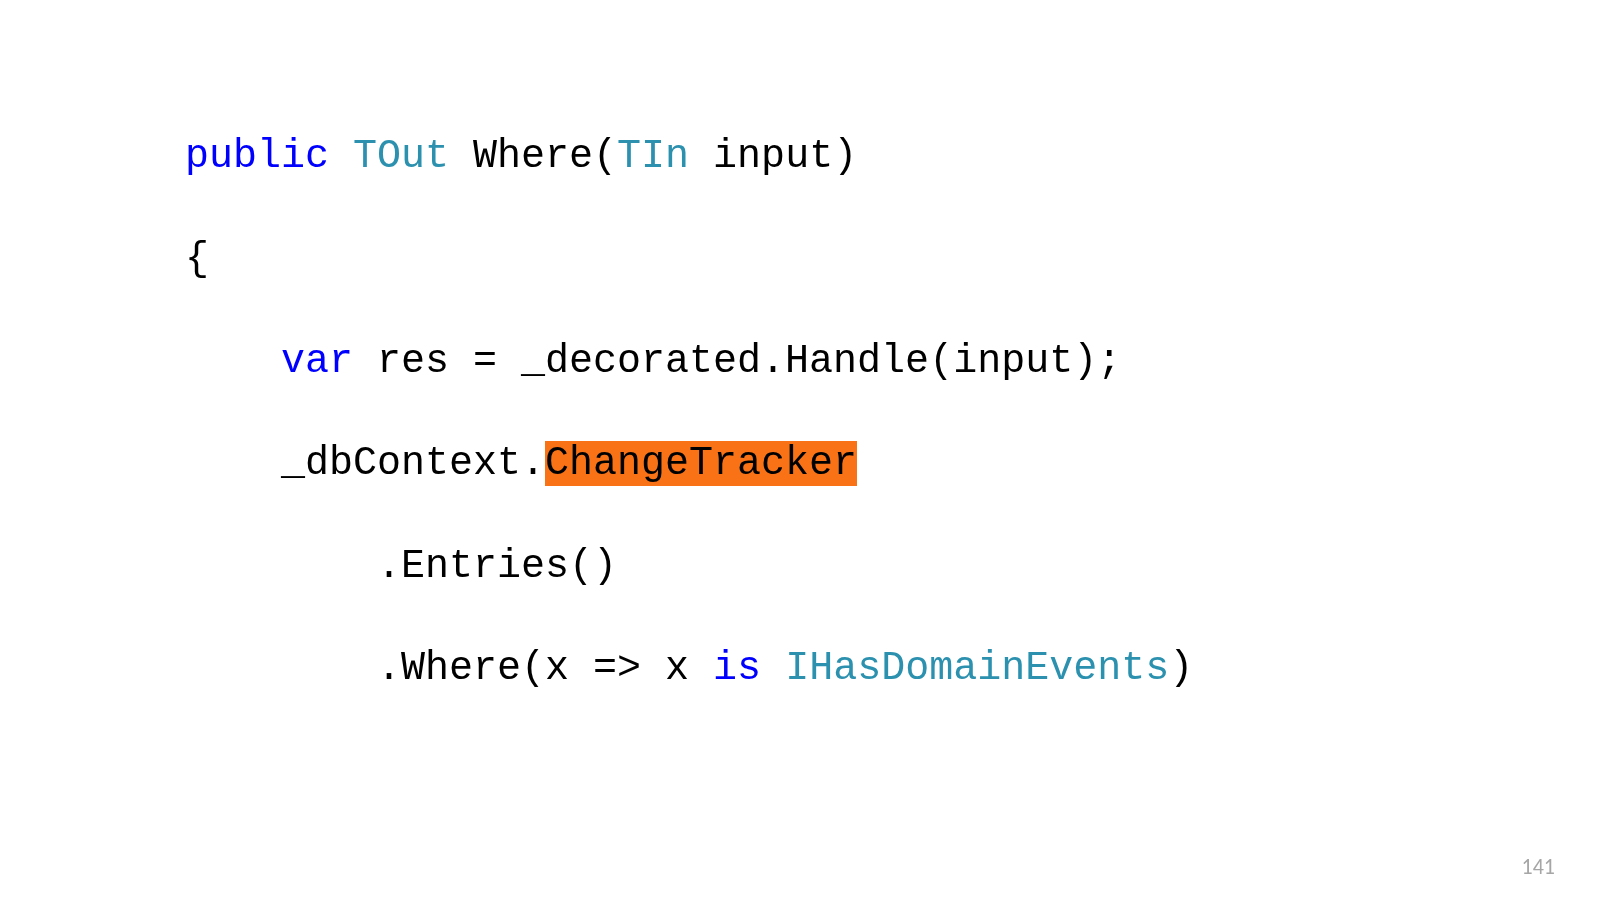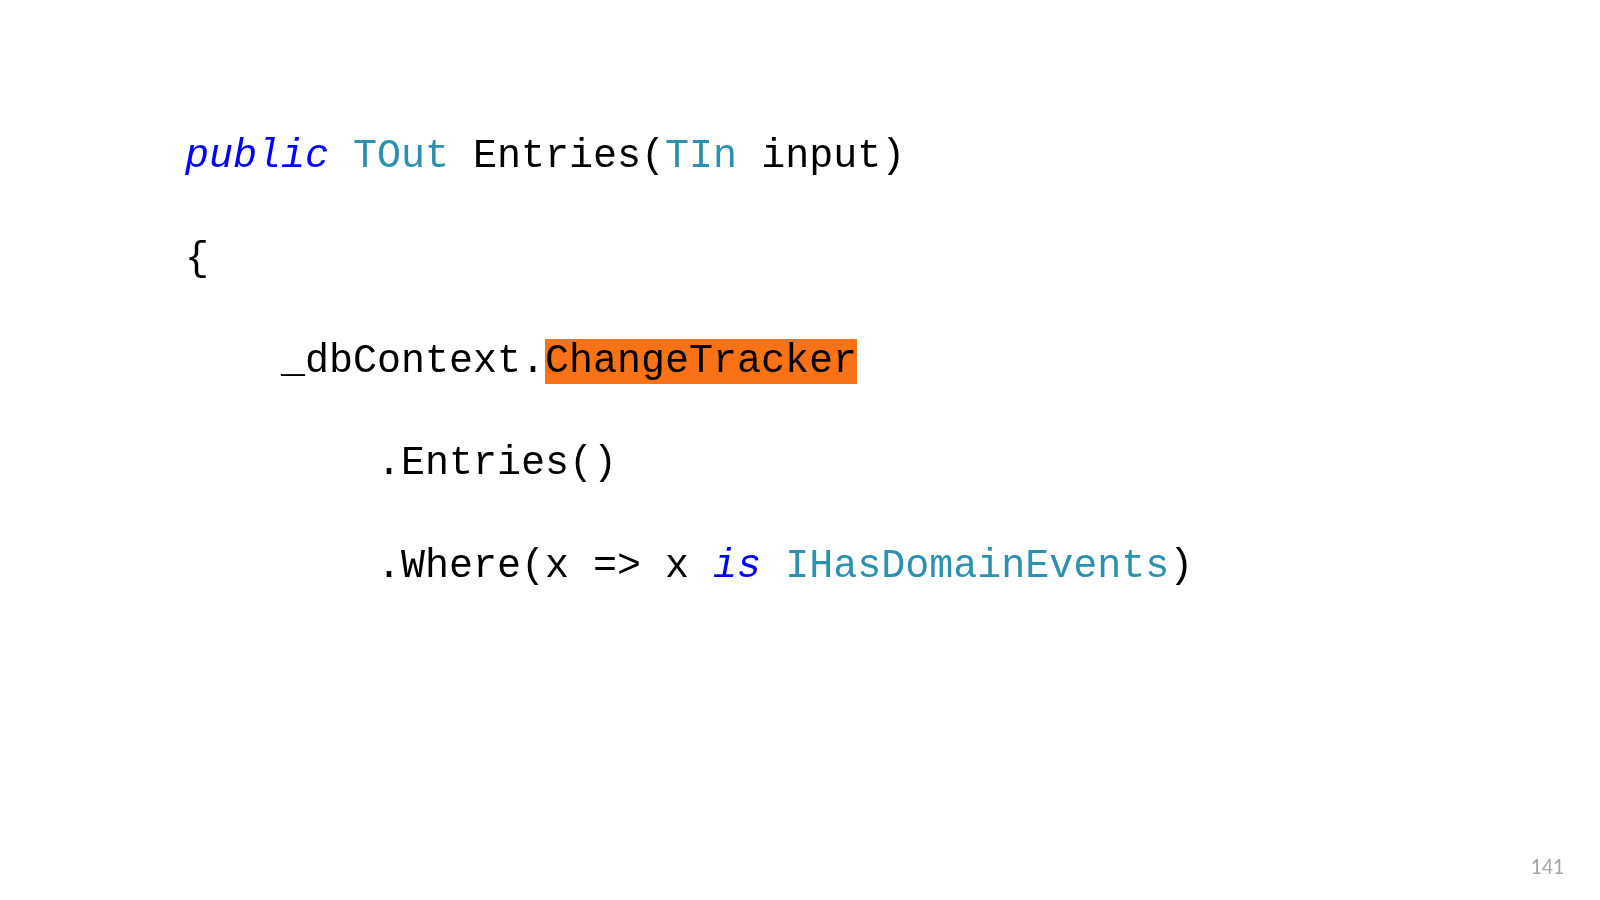--- a/index.html
+++ b/index.html
@@ -12,39 +12,40 @@
       overflow: hidden;
     }
     .code-container {
       position: absolute;
       top: 80px;
       left: 185px;
       font-size: 40px;
       line-height: 1.28;
       white-space: pre;
     }
-    .kw-blue { color: #0000ff; font-style: italic; }
+    .kw-blue { color: #0000ff; }
     .kw-teal { color: #2b91af; }
     .plain { color: #000000; }
     .highlight { background-color: #f97316; }
     .page-number {
       position: absolute;
       bottom: 20px;
-      right: 36px;
+      right: 45px;
       font-family: Calibri, Arial, sans-serif;
       font-size: 22px;
       color: #a6a6a6;
     }
   </style>
 </head>
 <body>
 
 <div class="code-container">
-<div><span class="kw-blue">public</span><span class="plain"> </span><span class="kw-teal">TOut</span><span class="plain"> Entries(</span><span class="kw-teal">TIn</span><span class="plain"> input)</span></div>
+<div><span class="kw-blue">public</span><span class="plain"> </span><span class="kw-teal">TOut</span><span class="plain"> Where(</span><span class="kw-teal">TIn</span><span class="plain"> input)</span></div>
 <div class="plain">{</div>
+<div><span class="plain">    </span><span class="kw-blue">var</span><span class="plain"> res = _decorated.Handle(input);</span></div>
 <div><span class="plain">    </span><span class="plain">_dbContext.</span><span class="plain highlight">ChangeTracker</span></div>
 <div class="plain">        .Entries()</div>
 <div><span class="plain">        </span><span class="plain">.Where(x =&gt; x </span><span class="kw-blue">is</span><span class="plain"> </span><span class="kw-teal">IHasDomainEvents</span><span class="plain">)</span></div>
 
 
 
 
 
 </div>
 

